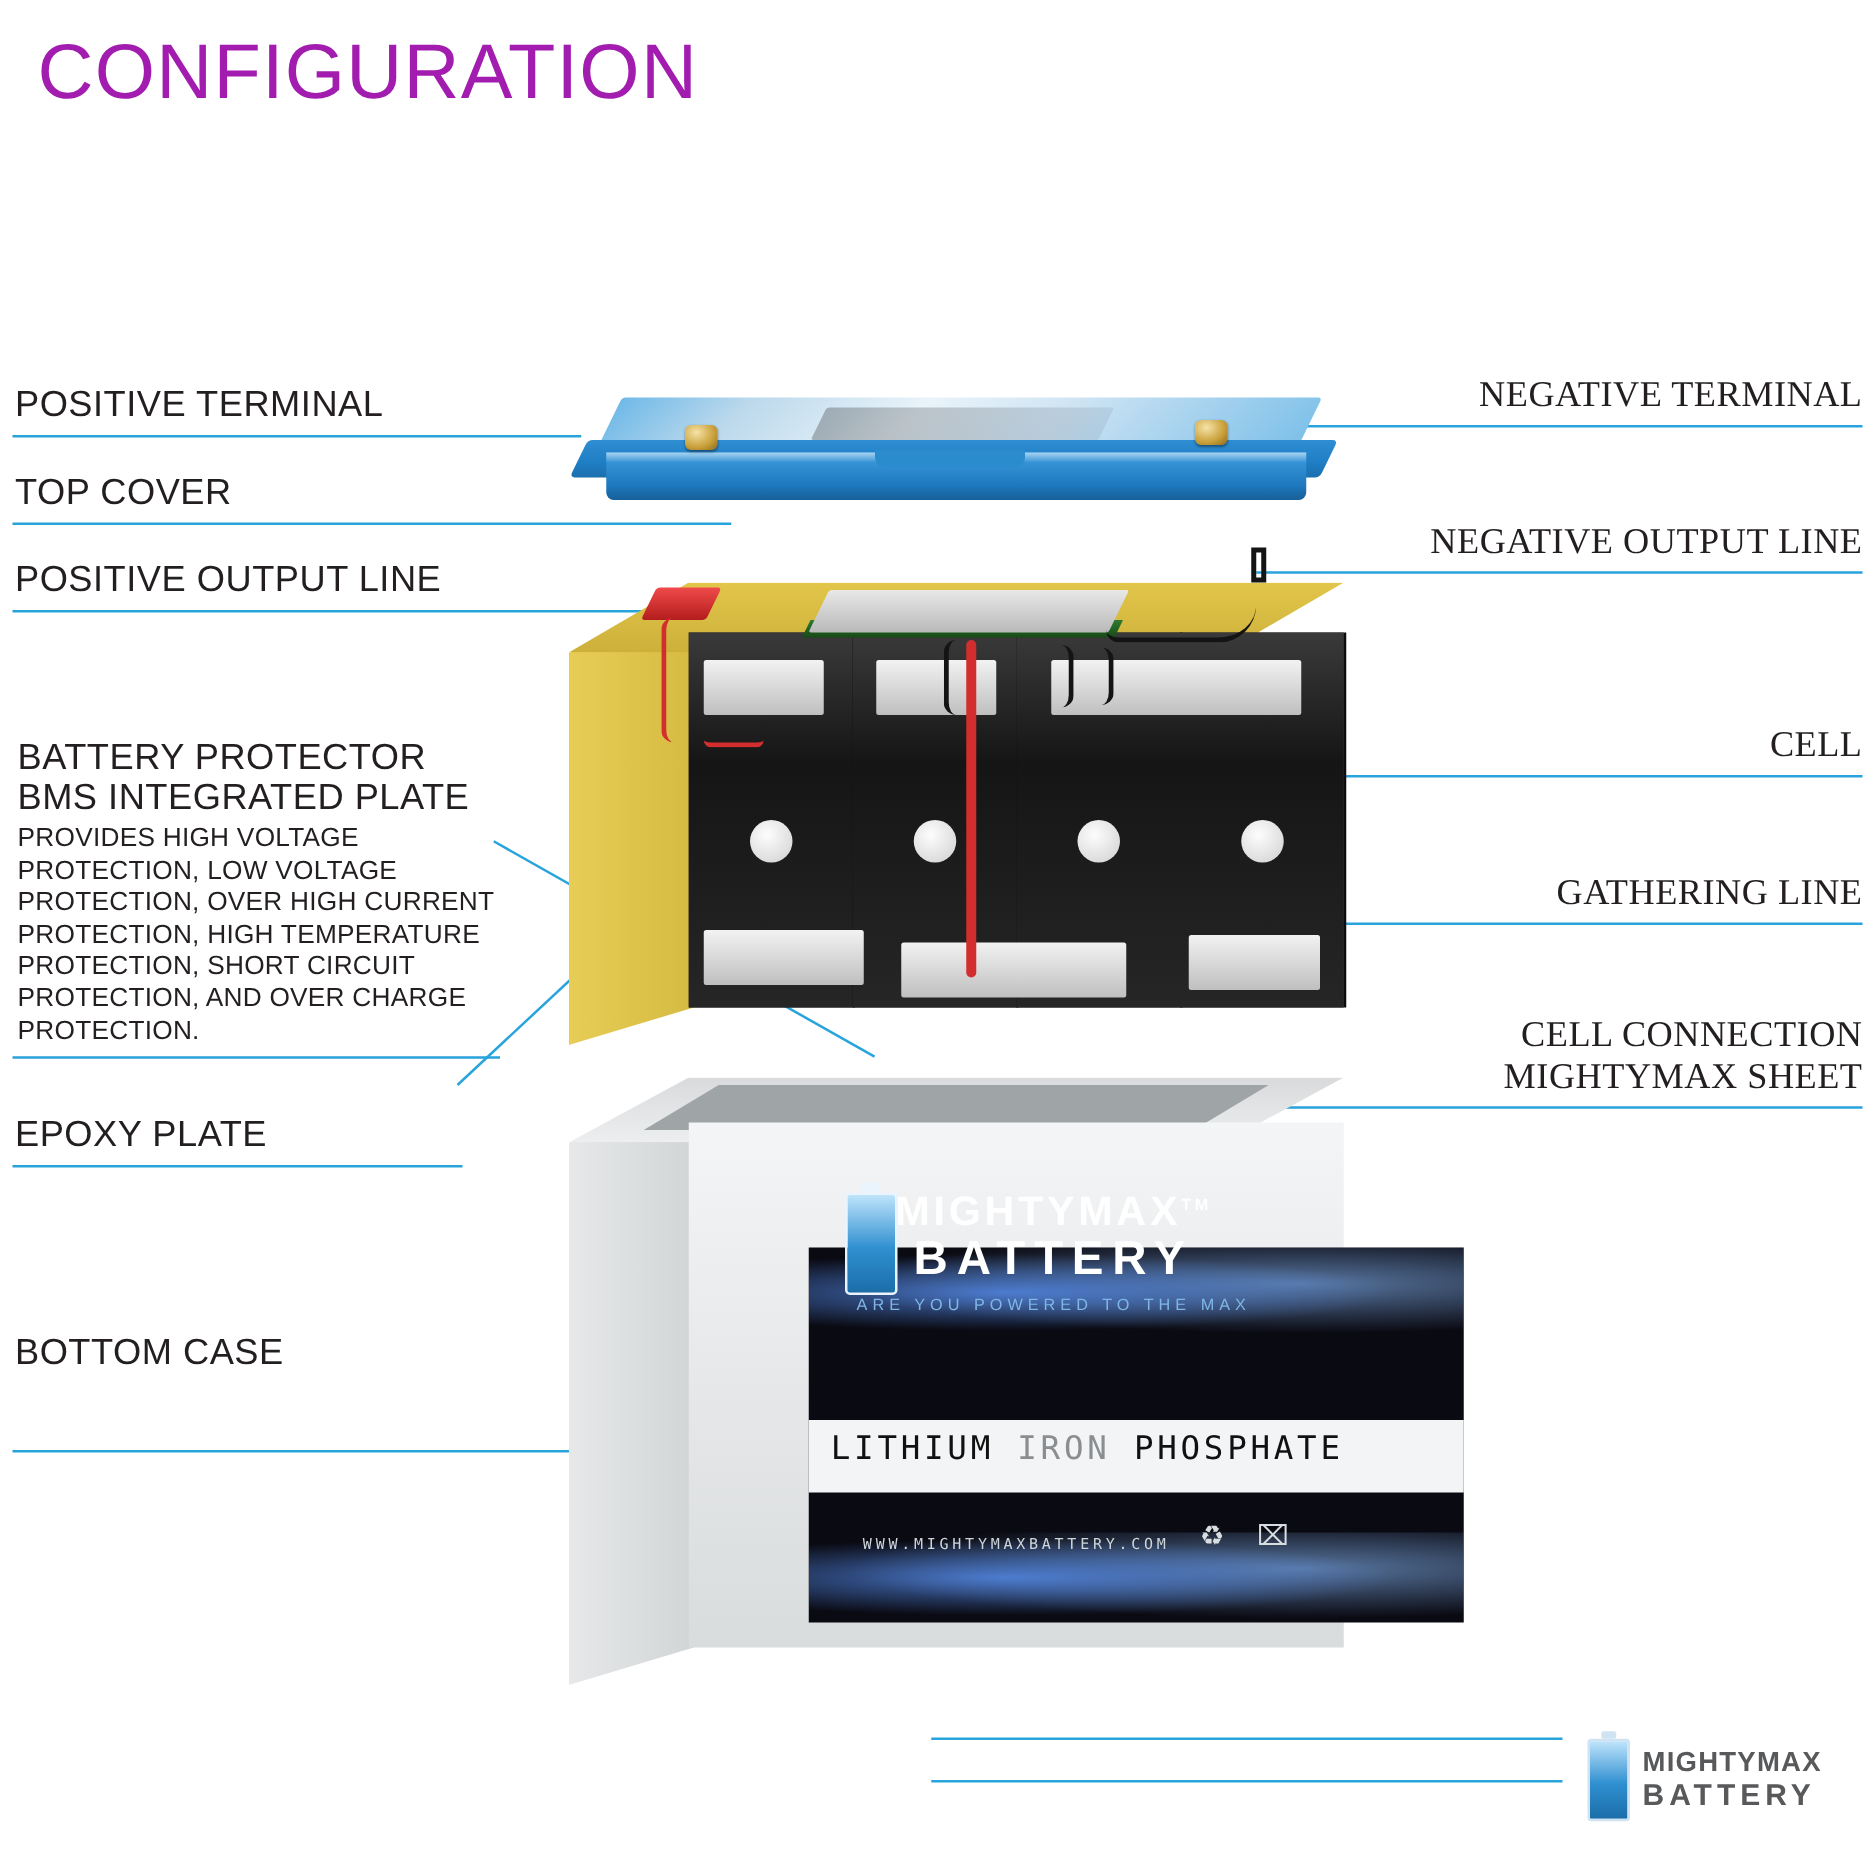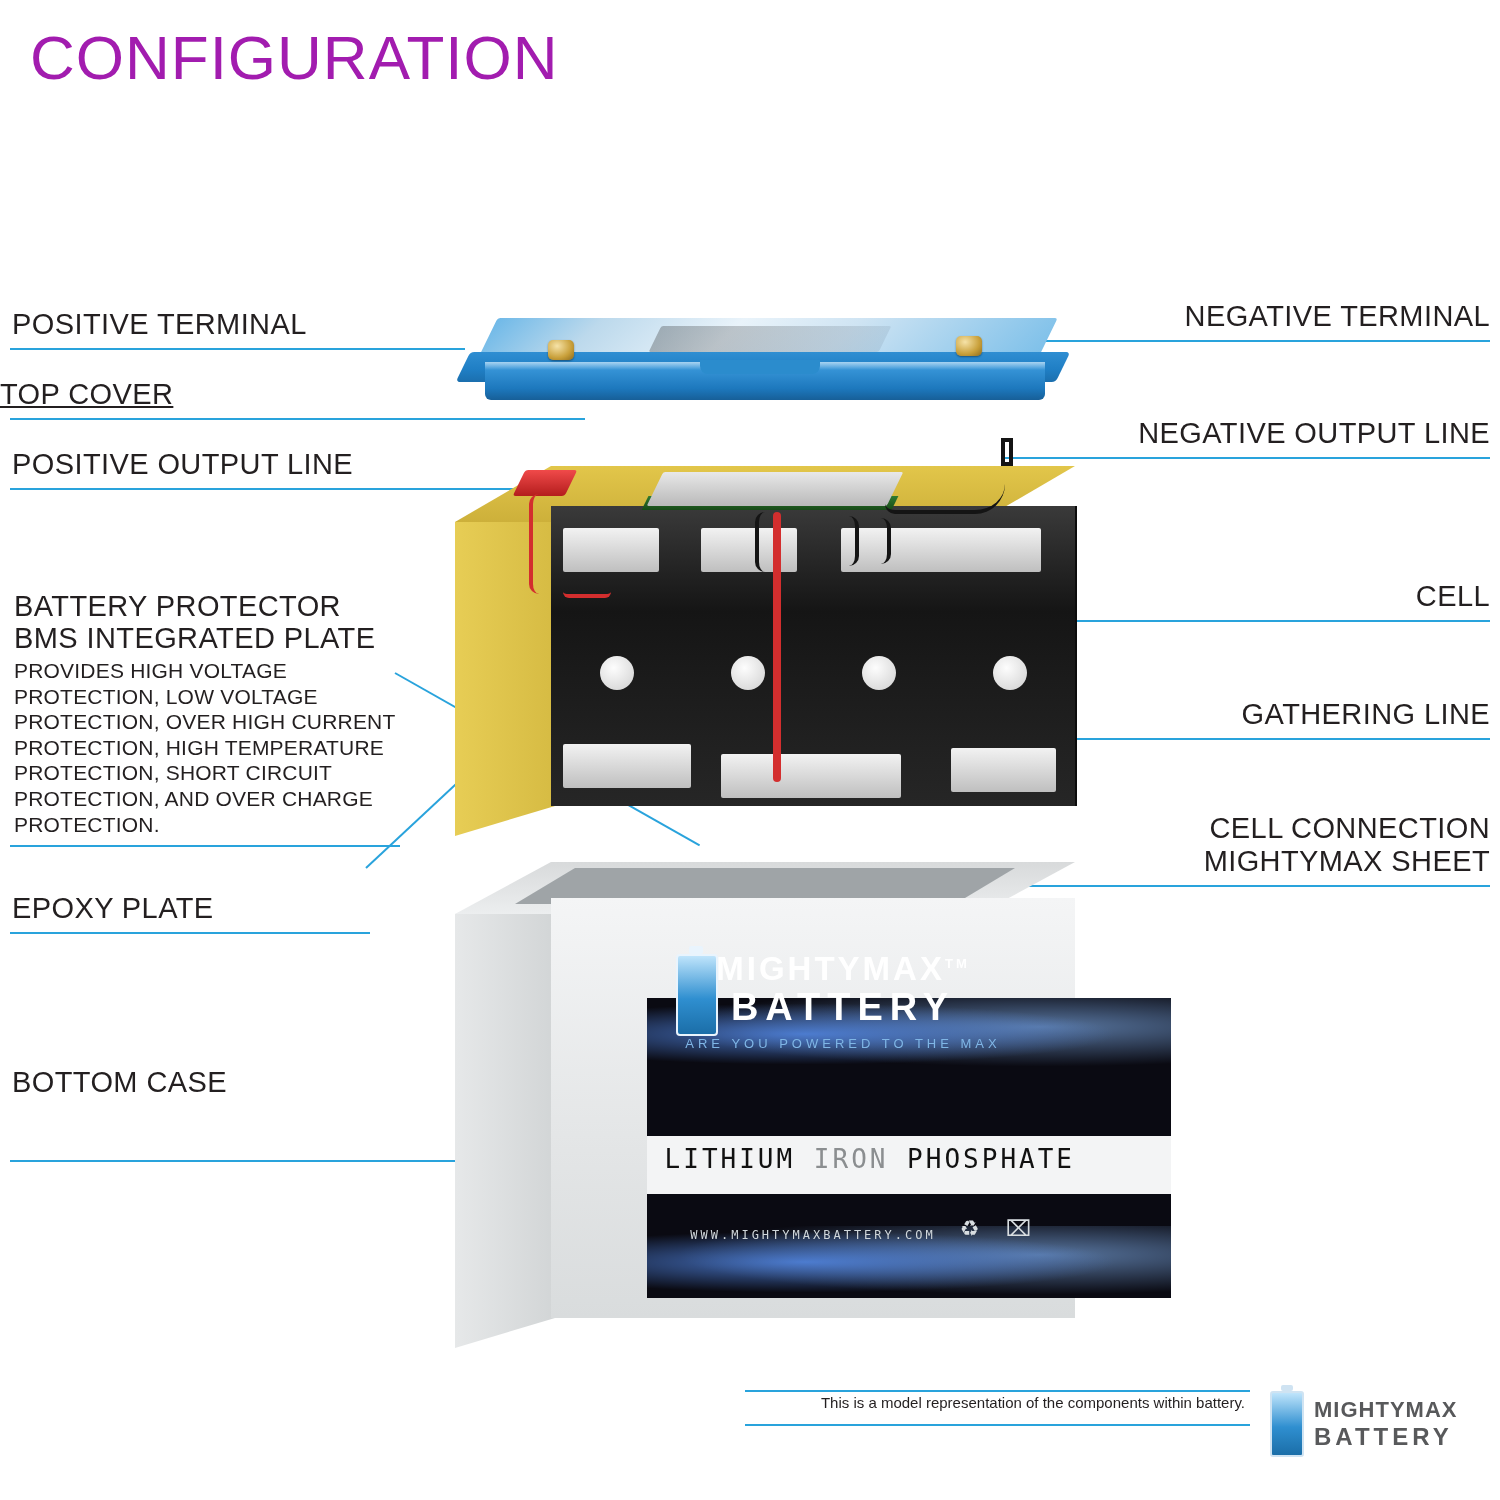--- a/index.html
+++ b/index.html
@@ -2,21 +2,21 @@
 <html><head>
 <meta charset="utf-8">
 <style>
   html,body{margin:0;padding:0;background:#ffffff;}
   body{width:1500px;height:1500px;position:relative;overflow:hidden;
        font-family:"Liberation Sans", sans-serif;color:#231f20;}
 
   .title{position:absolute;left:30px;top:22px;font-size:62px;letter-spacing:1px;font-weight:400;color:#a21caf;}
 
   .lbl{position:absolute;font-size:29px;color:#231f20;letter-spacing:.4px;white-space:nowrap;line-height:1.12;}
-  .lbl.r{text-align:right;}
+  .lbl.r{text-align:right;font-family:Liberation Serif, serif;}
   .lbl.small{font-size:21px;white-space:normal;line-height:1.22;letter-spacing:.2px;}
 
   .leader{position:absolute;background:#29a3dc;height:2px;}
   .leadv{position:absolute;background:#29a3dc;width:2px;}
 
   
   .cover{position:absolute;left:455px;top:318px;width:615px;height:110px;}
   .cover-top{position:absolute;left:30px;top:0;width:560px;height:52px;
      background:linear-gradient(120deg,#6fb9e8 0%,#bcd9ec 18%,#e9f3fa 42%,#cfe4f3 62%,#7bbfe9 100%);
      transform:skewX(-26deg);border-radius:3px;}
@@ -115,21 +115,21 @@
 <div class="leader" style="left:10px;top:1160px;width:450px;"></div>
 
 <div class="leader" style="left:970px;top:340px;width:520px;"></div>
 <div class="leader" style="left:1005px;top:457px;width:485px;"></div>
 <div class="leader" style="left:1040px;top:620px;width:450px;"></div>
 <div class="leader" style="left:790px;top:738px;width:700px;"></div>
 <div class="leader" style="left:1012px;top:885px;width:478px;"></div>
 <div class="leader" style="left:1012px;top:775px;height:112px;"></div>
 
 <div class="lbl" style="left:12px;top:308px;">POSITIVE TERMINAL</div>
-<div class="lbl" style="left:0;top:378px;text-decoration:underline;">TOP COVER</div>
+<div class="lbl" style="left:12px;top:378px;">TOP COVER</div>
 <div class="lbl" style="left:12px;top:448px;">POSITIVE OUTPUT LINE</div>
 
 <div class="lbl" style="left:14px;top:590px;">BATTERY PROTECTOR</div>
 <div class="lbl" style="left:14px;top:622px;">BMS INTEGRATED PLATE</div>
 <div class="lbl small" style="left:14px;top:658px;width:420px;">PROVIDES HIGH VOLTAGE PROTECTION, LOW VOLTAGE PROTECTION, OVER HIGH CURRENT PROTECTION, HIGH TEMPERATURE PROTECTION, SHORT CIRCUIT PROTECTION, AND OVER CHARGE PROTECTION.</div>
 
 <div class="lbl" style="left:12px;top:892px;">EPOXY PLATE</div>
 <div class="lbl" style="left:12px;top:1066px;">BOTTOM CASE</div>
 
 <div class="lbl r" style="right:10px;top:300px;">NEGATIVE TERMINAL</div>
@@ -213,20 +213,19 @@
       </div>
     </div>
 
     <div class="url">WWW.MIGHTYMAXBATTERY.COM</div>
     <div class="recycle">♻ ⌧</div>
   </div>
 </div>
 
 <div class="footline2"></div>
 <div class="foot">
-  <div>This is a model representation of the components within battery.</div>
 </div>
 <div class="footline"></div>
 <div class="flogo">
   <div class="fb"></div>
   <div class="ft1">MIGHTYMAX</div>
   <div class="ft2">BATTERY</div>
 </div>
 
 </body></html>

